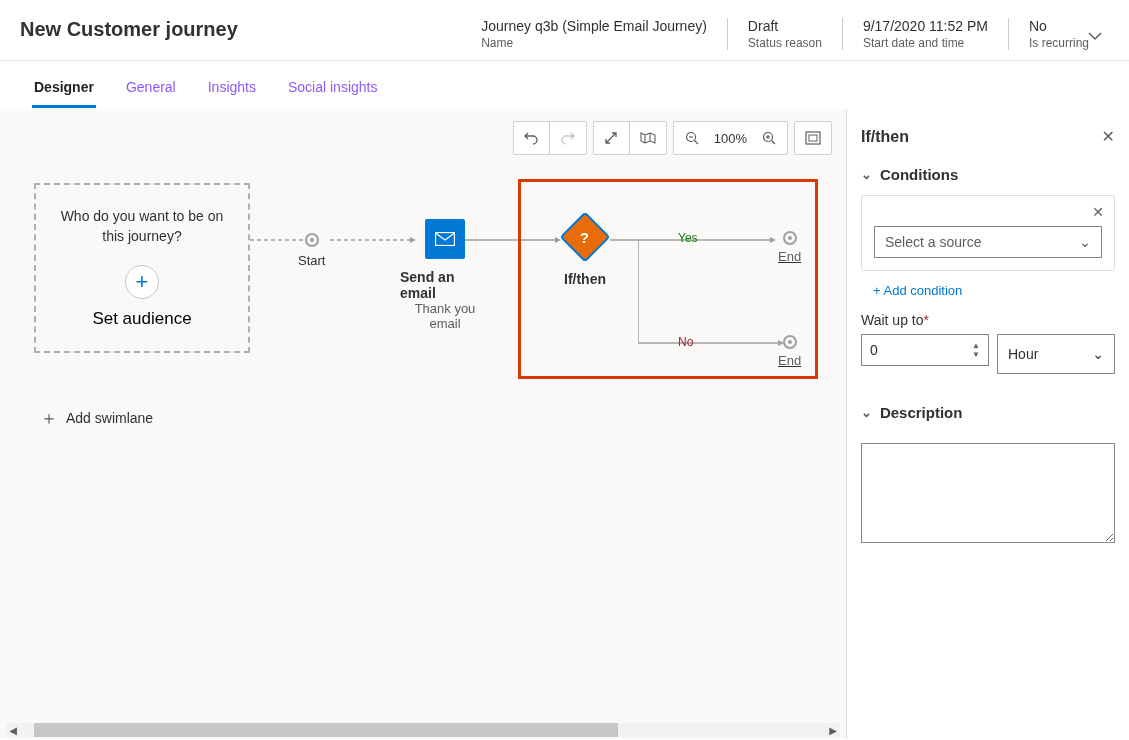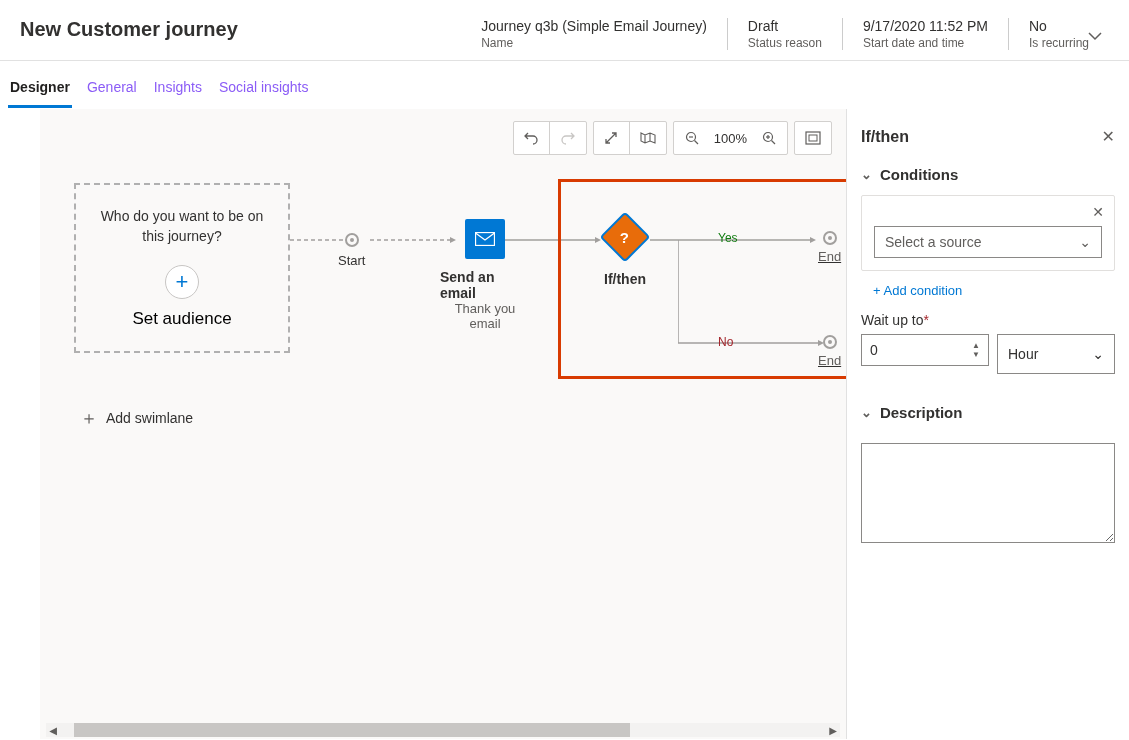--- a/index.html
+++ b/index.html
@@ -9,27 +9,27 @@
   .header { display: flex; align-items: flex-start; padding: 18px 20px 10px 20px; border-bottom: 1px solid #e1e1e1; position: relative; }
   .header-title { font-size: 20px; font-weight: 600; flex: 1; }
   .header-fields { display: flex; gap: 0; }
   .header-field { padding: 0 20px; border-left: 1px solid #ccc; }
   .header-field:first-child { border-left: none; padding-left: 0; }
   .hf-value { font-size: 14px; color: #323130; white-space: nowrap; }
   .hf-label { font-size: 12px; color: #605e5c; margin-top: 2px; }
   .header-chevron { position: absolute; right: 26px; top: 28px; cursor: pointer; }
   
   
-  .tabs { display: flex; gap: 13px; padding: 0 8px; border-bottom: 1px solid #fff; margin-top: 6px; }
+  .tabs { display: flex; gap: 28px; padding: 0 32px; border-bottom: 1px solid #fff; margin-top: 6px; }
   .tab { padding: 12px 2px 10px 2px; font-size: 14px; color: #8b5cf6; cursor: pointer; border-bottom: 3px solid transparent; }
   .tab.active { font-weight: 600; border-bottom-color: #0078d4; color: #201f1e; }
   
   
   .main { display: flex; height: calc(740px - 110px); }
-  .canvas-wrap { flex: 1; background: #faf9f8; position: relative; overflow: hidden; margin-left: 40px; }
+  .canvas-wrap { flex: 1; background: #faf9f8; position: relative; overflow: hidden; }
   .side-panel { width: 283px; border-left: 1px solid #e1e1e1; background: #fff; display: flex; flex-direction: column; padding: 12px 14px; }
   
   
   .canvas-toolbar { position: absolute; top: 12px; right: 14px; display: flex; gap: 6px; z-index: 5; }
   .tb-group { display: flex; border: 1px solid #d2d0ce; background: #fff; border-radius: 2px; }
   .tb-btn { width: 36px; height: 32px; display: flex; align-items: center; justify-content: center; cursor: pointer; color: #605e5c; border-right: 1px solid #d2d0ce; }
   .tb-btn:last-child { border-right: none; }
   .tb-btn.disabled { color: #c8c6c4; cursor: default; }
   .tb-zoom { display: flex; align-items: center; border: 1px solid #d2d0ce; background: #fff; border-radius: 2px; }
   .tb-zoom .zoom-val { padding: 0 4px; font-size: 13px; }

